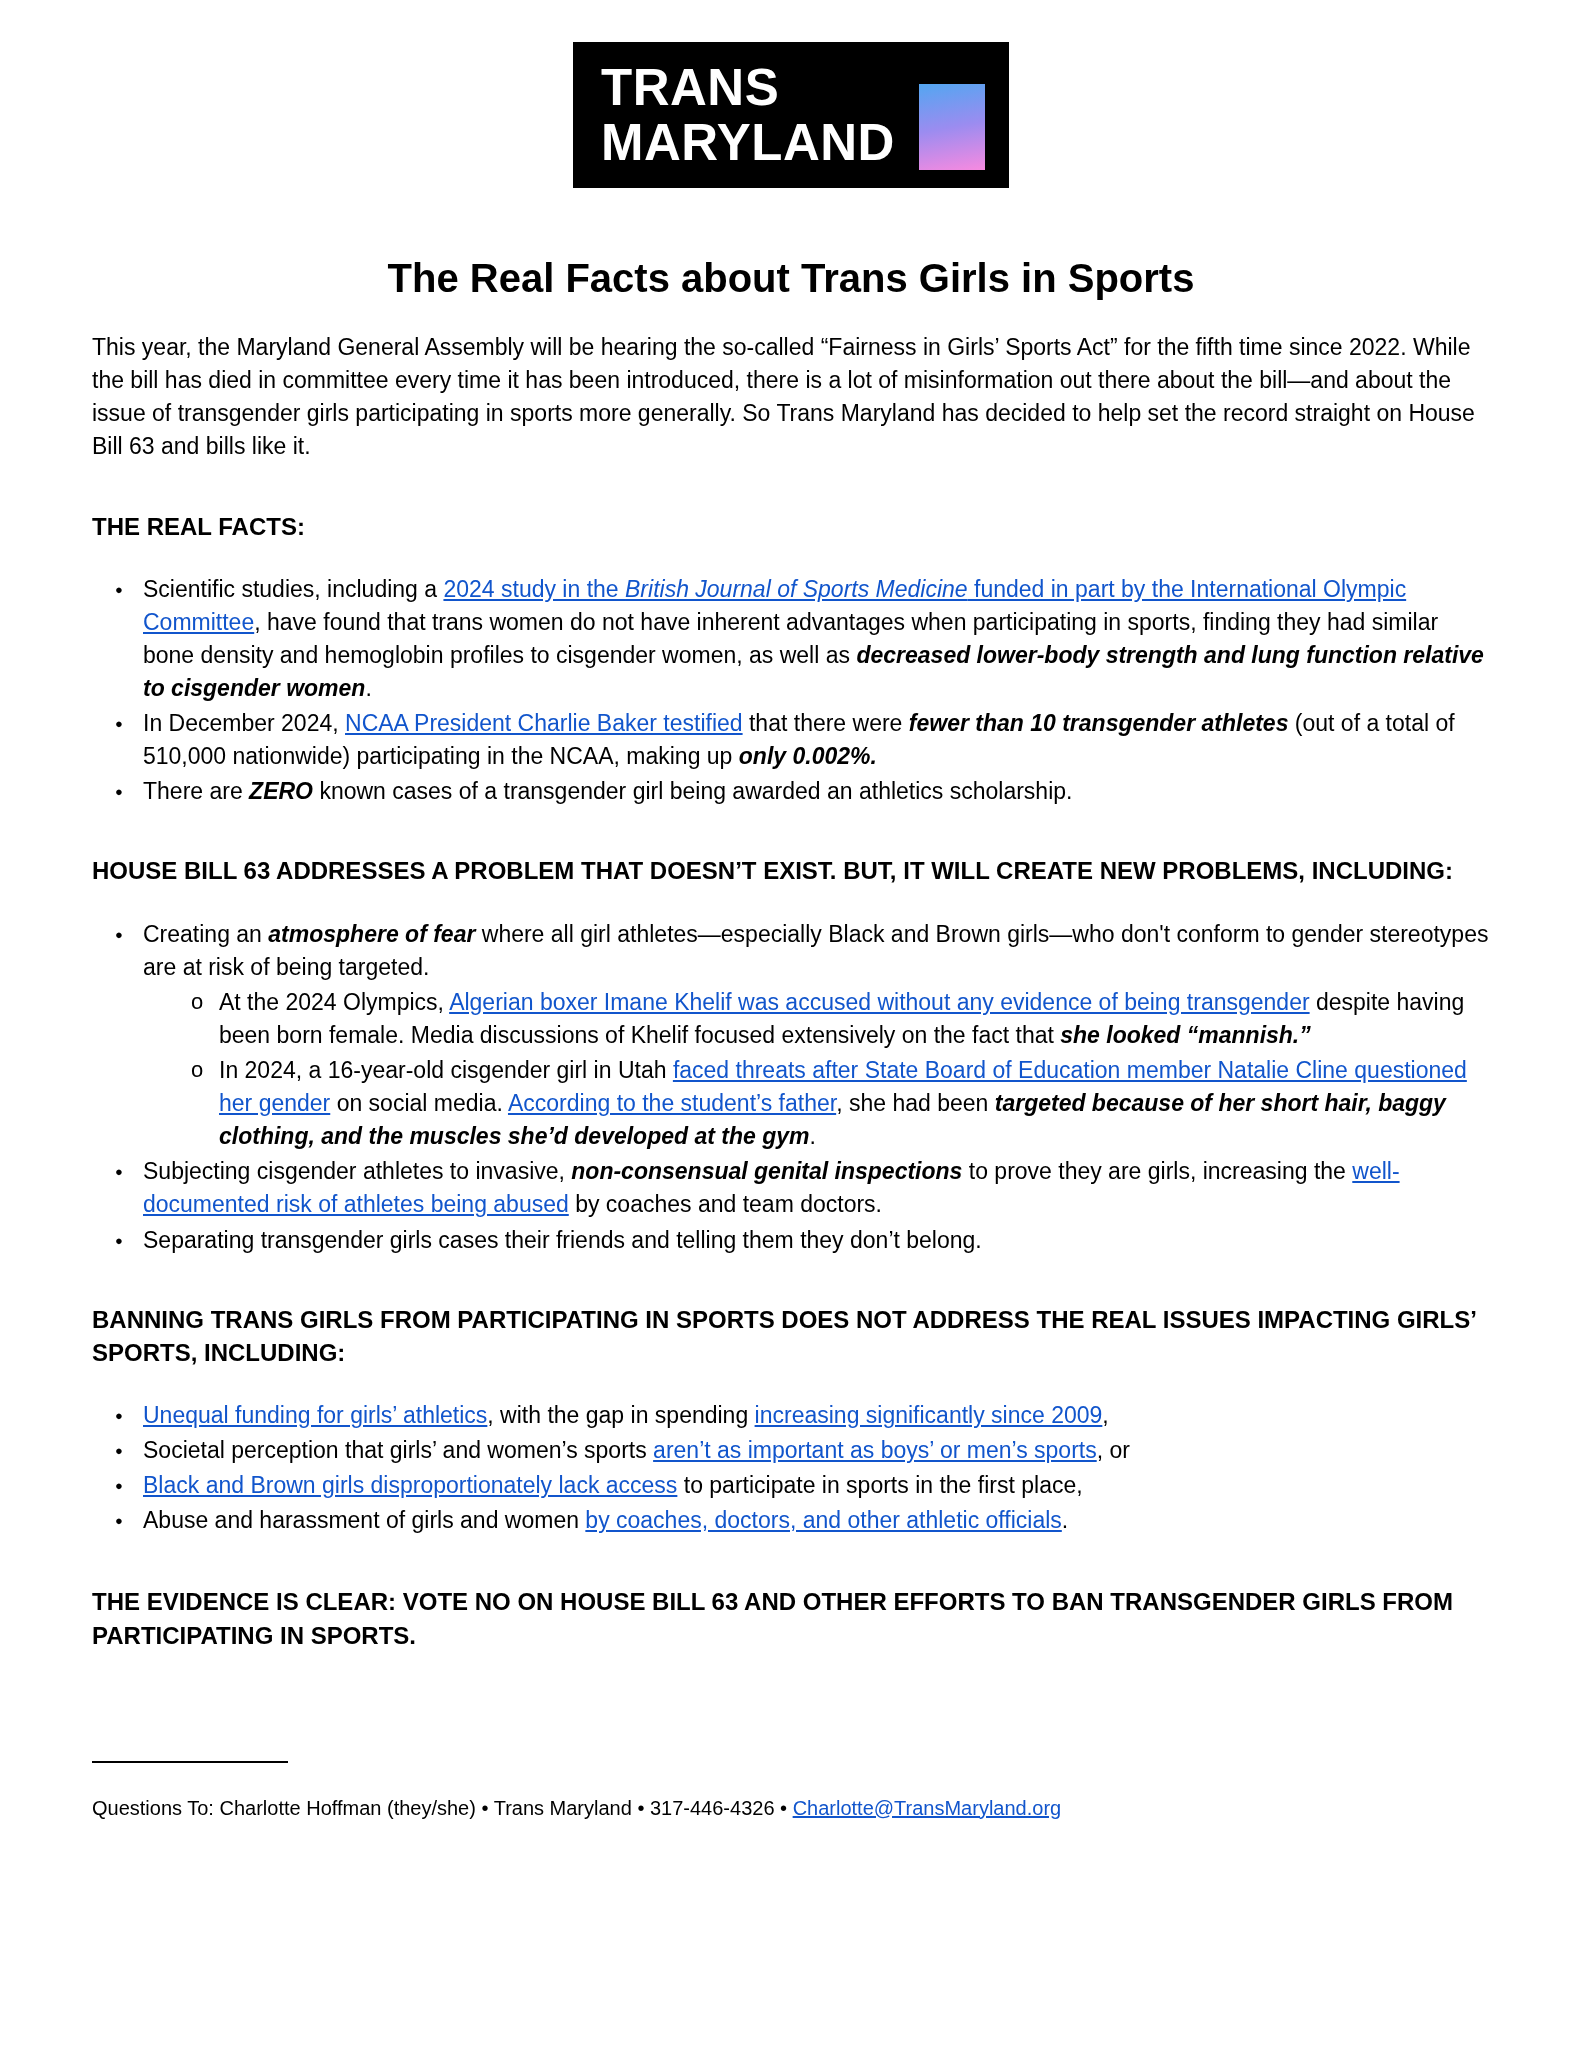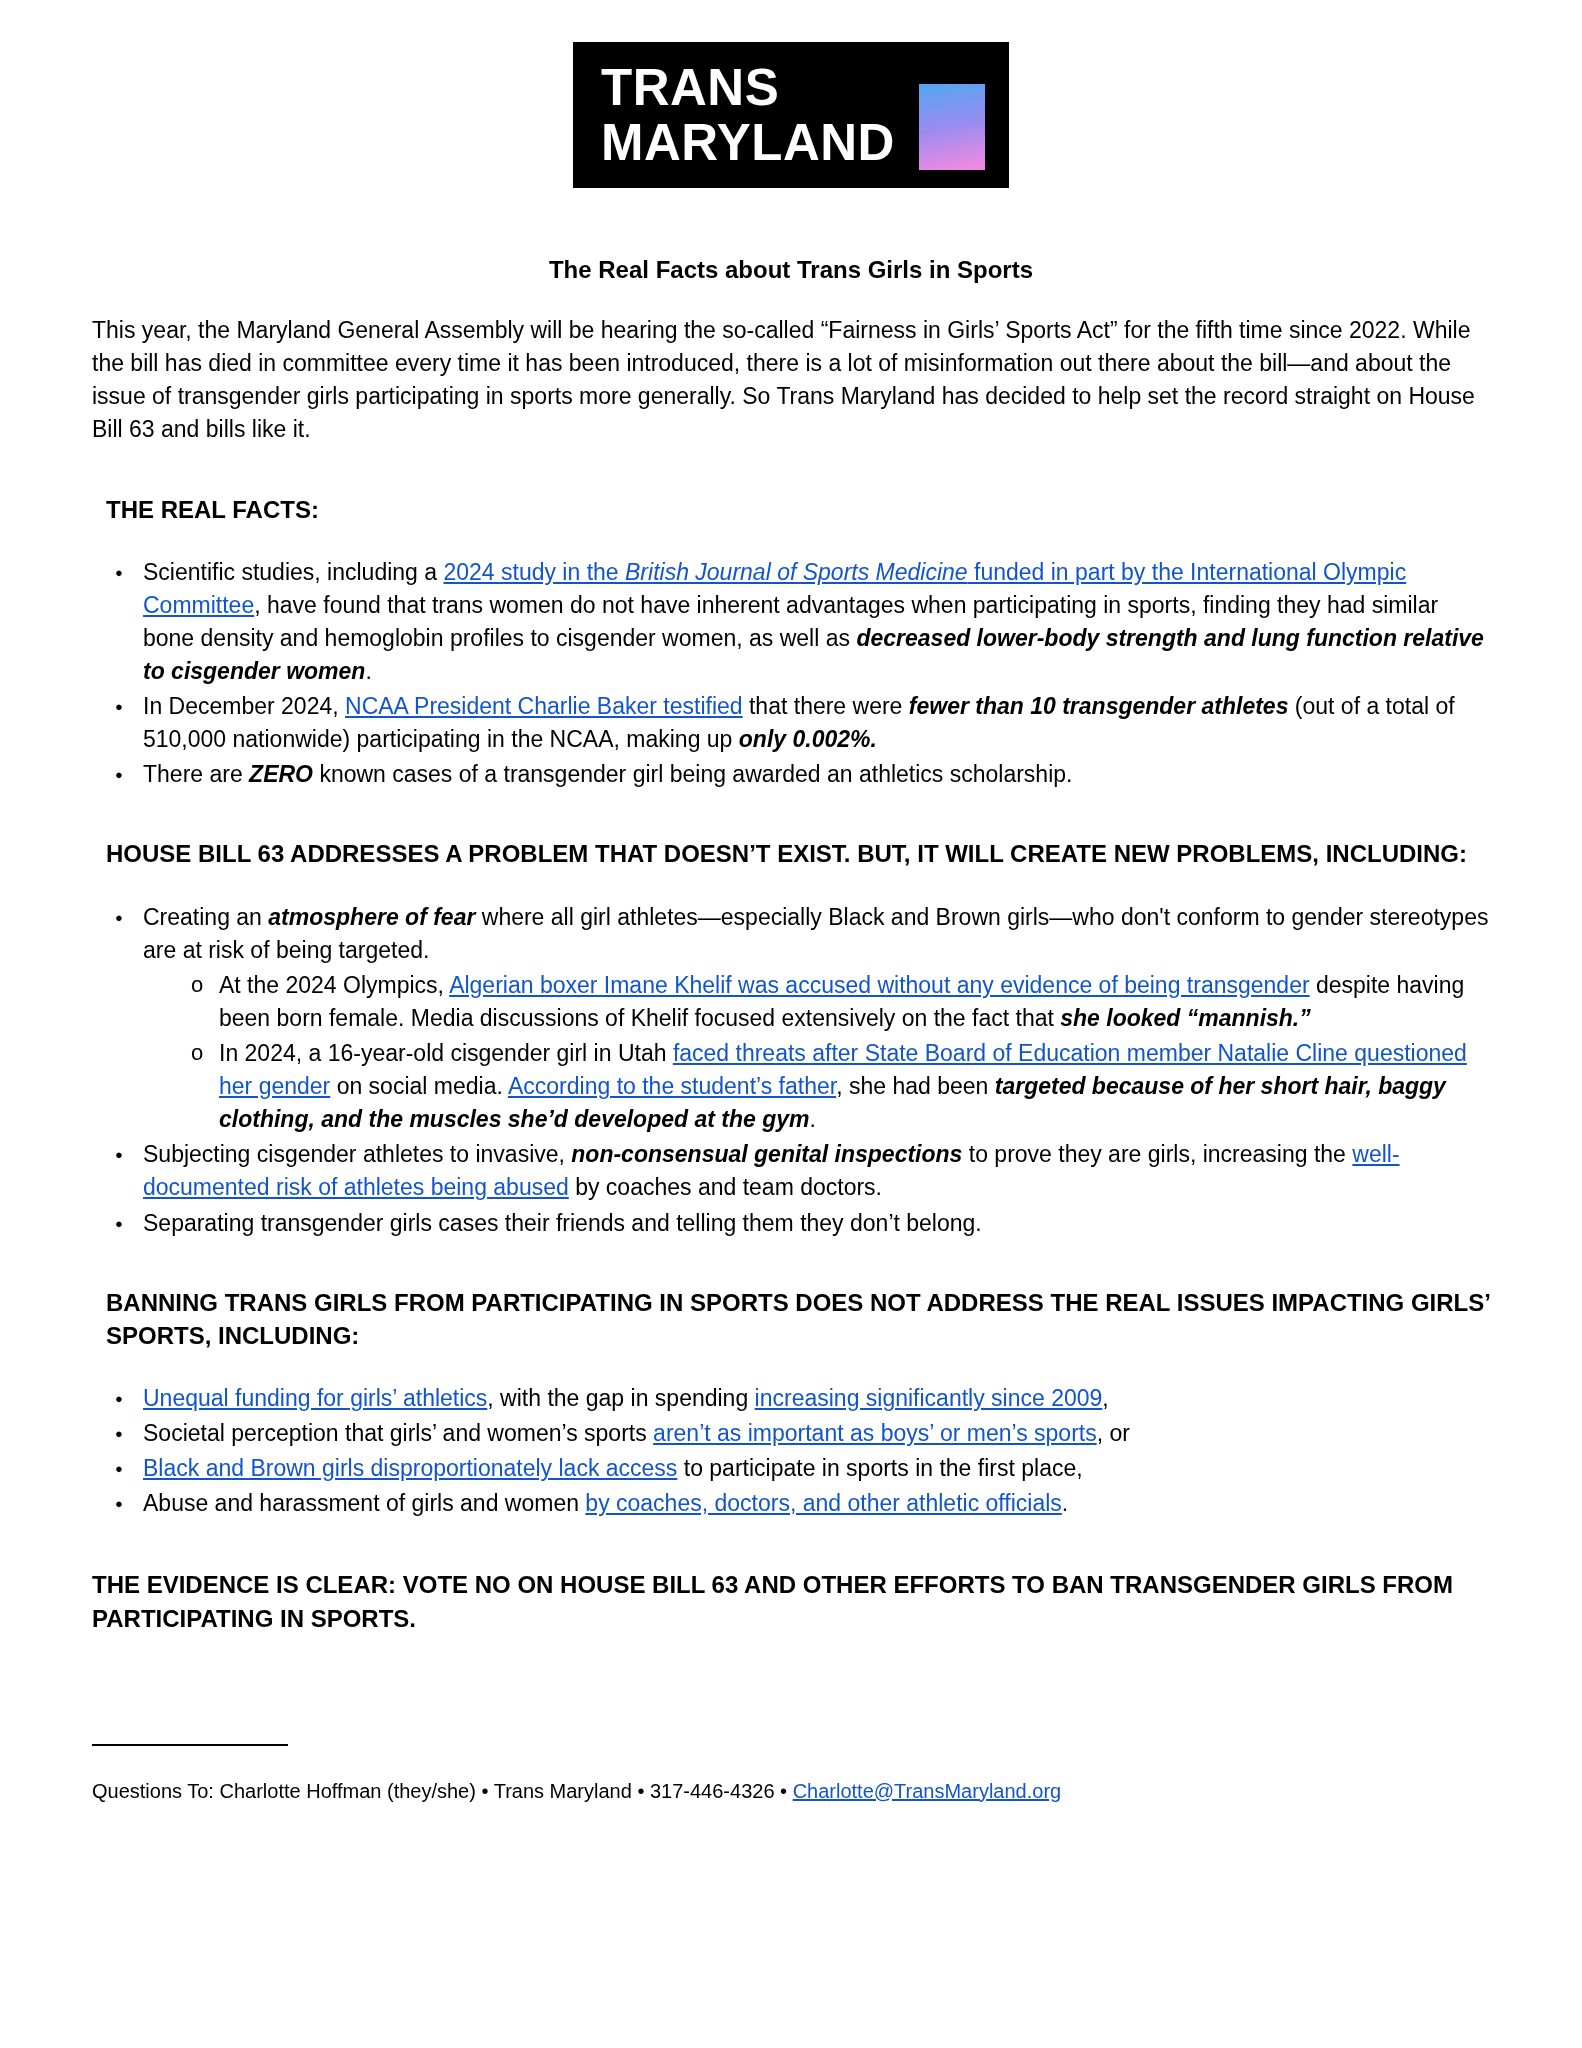--- a/index.html
+++ b/index.html
@@ -39,35 +39,35 @@
   }
   .logo-gradient {
     width: 66px;
     margin-top: 24px;
     background: linear-gradient(170deg, #53a6f1 0%, #9b8cf0 50%, #f78ae0 100%);
     flex-shrink: 0;
   }
   
   .title {
     text-align: center;
-    font-size: 24px;
+    font-size: 40px;
     font-weight: 700;
     margin: 68px 0 30px 0;
   }
   
   .bodytext {
     font-size: 23px;
     line-height: 1.44;
   }
   .intro { margin: 0; }
   .heading {
     font-size: 24px;
     font-weight: 700;
     line-height: 1.38;
-    margin: 46px 0 30px 14px;
+    margin: 46px 0 30px 0;
   }
   ul.bullets {
     list-style: none;
     margin: 0;
     padding: 0 0 0 23px;
   }
   ul.bullets > li {
     position: relative;
     padding-left: 28px;
     margin: 0 0 2px 0;

